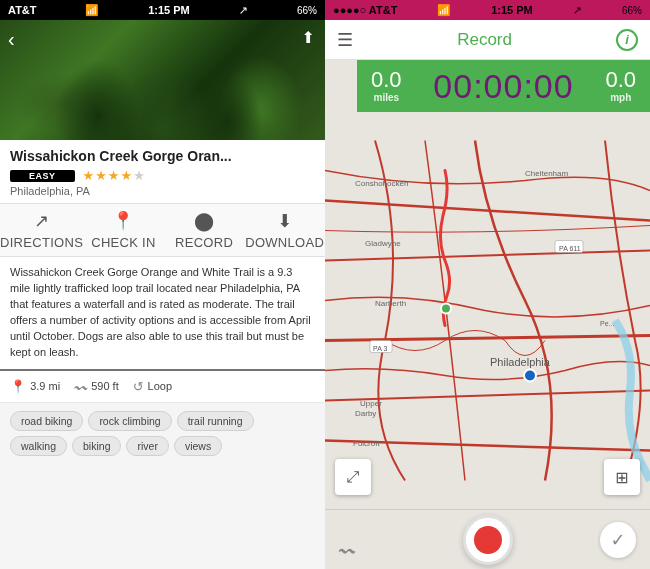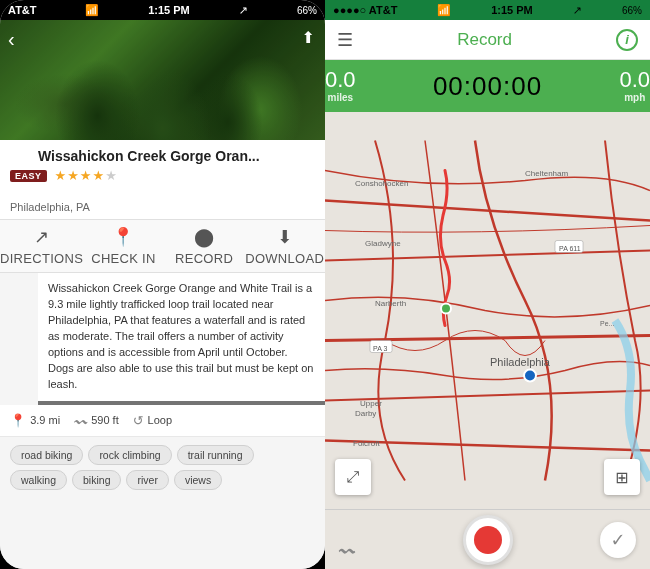--- a/index.html
+++ b/index.html
@@ -13,21 +13,20 @@
     }
 
     
     .left-panel {
       width: 325px;
       height: 569px;
       background: #f5f5f5;
       display: flex;
       flex-direction: column;
       overflow: hidden;
-      border-radius: 24px;
     }
 
     .status-bar-left {
       background: #000;
       color: #fff;
       font-size: 11px;
       height: 20px;
       display: flex;
       align-items: center;
       justify-content: space-between;
@@ -86,47 +85,46 @@
       padding: 8px 10px 6px;
       border-bottom: 1px solid #e0e0e0;
     }
     .trail-name {
       font-size: 14px;
       font-weight: 600;
       color: #222;
       white-space: nowrap;
       overflow: hidden;
       text-overflow: ellipsis;
-      margin-left: 28px;
     }
     .trail-meta {
       display: flex;
       align-items: center;
       gap: 8px;
       margin-top: 4px;
     }
     .difficulty-badge {
-      background: #7f1d1d;
+      background: #000000;
       color: #fff;
       font-size: 9px;
       font-weight: 700;
-      padding: 1px 5px;
+      padding: 1px 19px;
       border-radius: 2px;
       letter-spacing: 0.5px;
     }
     .stars {
       color: #f5a623;
       font-size: 13px;
       letter-spacing: 1px;
     }
     .star-half { color: #ccc; }
     .location {
       font-size: 11px;
       color: #666;
-      margin-top: 18px;
+      margin-top: 2px;
     }
 
     .action-bar {
       display: flex;
       background: #f9f9f9;
       border-bottom: 1px solid #e0e0e0;
       padding: 6px 0;
     }
     .action-item {
       flex: 1;
@@ -146,22 +144,21 @@
       font-weight: 400;
       letter-spacing: 0.3px;
     }
 
     .description {
       padding: 8px 10px;
       font-size: 11px;
       color: #333;
       line-height: 1.45;
       background: #fff;
-      border-bottom: 4px solid #737373;
-      margin-left: 38px;
+      border-bottom: 2px solid #737373;
     }
 
     .stats-row {
       display: flex;
       align-items: center;
       gap: 14px;
       padding: 6px 10px;
       background: #fff;
       border-bottom: 1px solid #e8e8e8;
       font-size: 11px;
@@ -199,21 +196,21 @@
     .right-panel {
       width: 325px;
       height: 569px;
       display: flex;
       flex-direction: column;
       background: #e8e4de;
       overflow: hidden;
     }
 
     .status-bar-right {
-      background: #15803d;
+      background: #be185d;
       color: #000;
       font-size: 11px;
       height: 20px;
       display: flex;
       align-items: center;
       justify-content: space-between;
       padding: 0 8px;
     }
     .status-bar-right .carrier { font-weight: 600; }
     .status-bar-right .time { font-weight: 600; }
@@ -238,26 +235,27 @@
       color: #4CAF50; font-size: 13px; font-style: italic; font-weight: 700;
       cursor: pointer;
     }
 
     .record-stats {
       background: #4CAF50;
       height: 52px;
       display: flex;
       align-items: center;
       justify-content: space-between;
-      padding: 0 0;
+      padding: 0 14px;
+      margin-left: 32px;
     }
     .stat-block { display: flex; flex-direction: column; align-items: center; }
     .stat-value { font-size: 22px; font-weight: 300; color: #fff; line-height: 1; }
     .stat-unit { font-size: 10px; color: rgba(255,255,255,0.85); margin-top: 1px; font-weight: bold; }
-    .timer-value { font-size: 26px; font-weight: 300; color: #000000; letter-spacing: 1px; }
+    .timer-value { font-size: 34px; font-weight: 300; color: #701a75; letter-spacing: 1px; }
 
     .map-container {
       flex: 1;
       position: relative;
       overflow: hidden;
       background: #e8e4de;
     }
 
     
     .map-svg {

